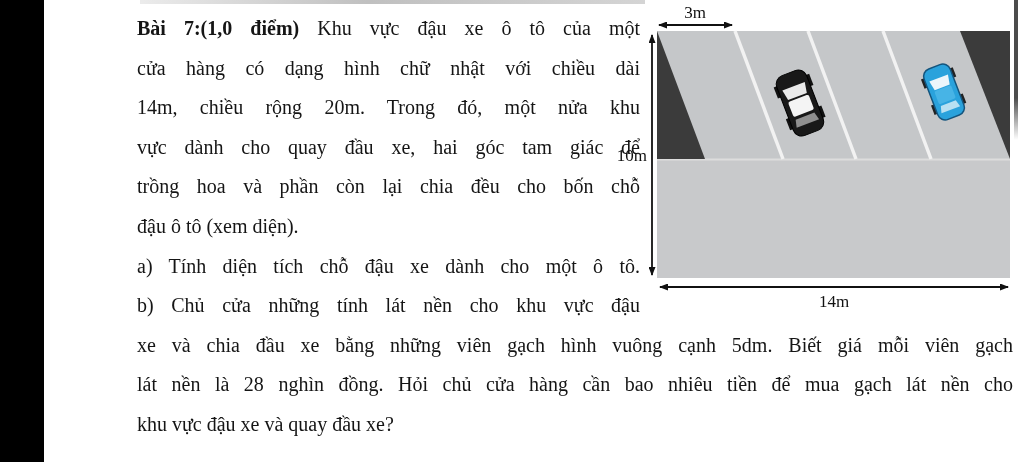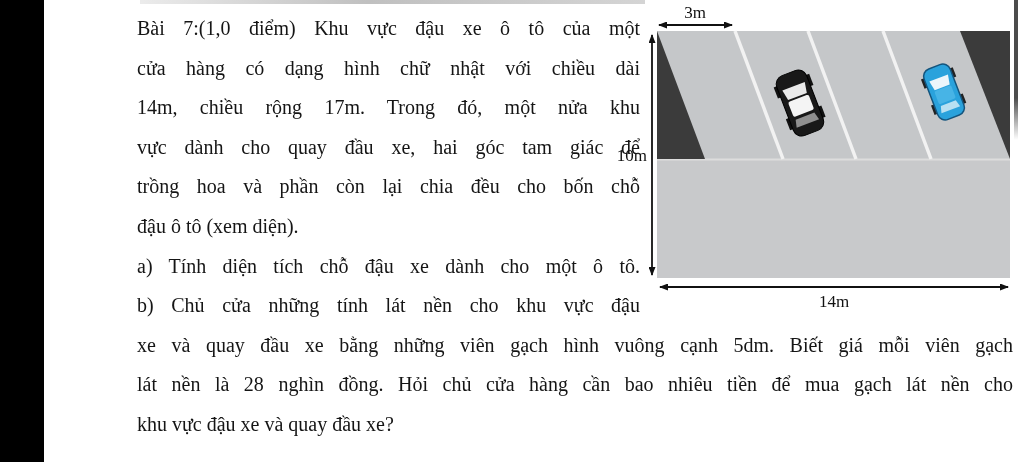--- a/index.html
+++ b/index.html
@@ -19,45 +19,45 @@
     position:absolute;left:1014px;top:0;width:4px;height:140px;
     background:linear-gradient(to bottom,#4c4c4c 0%,#4c4c4c 70%,rgba(76,76,76,0) 100%);
   }
   .line{
     position:absolute;left:137px;
     font-size:20px;line-height:28px;color:#151515;
   }
   .w-narrow{width:503px;}
   .w-wide{width:876px;}
   .just{text-align:justify;text-align-last:justify;}
-  .line b{font-weight:normal;}
+  .line b{font-weight:bold;}
   .figure{
     position:absolute;left:600px;top:0;width:424px;height:335px;text-decoration:underline;
   }
   svg text{
     font-family:"Liberation Serif","DejaVu Serif",serif;
     fill:#111;font-size:17px;
   }
 </style>
 </head>
 <body>
 
 <div class="left-bar"></div>
 <div class="top-remnant"></div>
 <div class="right-edge-line"></div>
 
 <div class="line w-narrow just" style="top:14px"><b>Bài 7:(1,0 điểm)</b><span> Khu vực đậu xe ô tô của một</span></div>
 <div class="line w-narrow just" style="top:54px">cửa hàng có dạng hình chữ nhật với chiều dài</div>
-<div class="line w-narrow just" style="top:93px">14m, chiều rộng 17m. Trong đó, một nửa khu</div>
+<div class="line w-narrow just" style="top:93px">14m, chiều rộng 20m. Trong đó, một nửa khu</div>
 <div class="line w-narrow just" style="top:133px">vực dành cho quay đầu xe, hai góc tam giác để</div>
 <div class="line w-narrow just" style="top:172px">trồng hoa và phần còn lại chia đều cho bốn chỗ</div>
 <div class="line w-narrow" style="top:212px">đậu ô tô (xem diện).</div>
 <div class="line w-narrow just" style="top:252px">a) Tính diện tích chỗ đậu xe dành cho một ô tô.</div>
 <div class="line w-narrow just" style="top:291px">b) Chủ cửa những tính lát nền cho khu vực đậu</div>
-<div class="line w-wide just" style="top:331px">xe và quay đầu xe bằng những viên gạch hình vuông cạnh 5dm. Biết giá mỗi viên gạch</div>
+<div class="line w-wide just" style="top:331px">xe và chia đầu xe bằng những viên gạch hình vuông cạnh 5dm. Biết giá mỗi viên gạch</div>
 <div class="line w-wide just" style="top:370px">lát nền là 28 nghìn đồng. Hỏi chủ cửa hàng cần bao nhiêu tiền để mua gạch lát nền cho</div>
 <div class="line w-wide" style="top:410px">khu vực đậu xe và quay đầu xe?</div>
 
 <div class="figure">
   <svg width="424" height="335" viewBox="0 0 424 335">
     <defs>
       <marker id="arr" markerWidth="9" markerHeight="7" refX="8" refY="3.5" orient="auto-start-reverse" markerUnits="userSpaceOnUse">
         <path d="M0,0 L9,3.5 L0,7 Z" fill="#111"></path>
       </marker>
     </defs>

